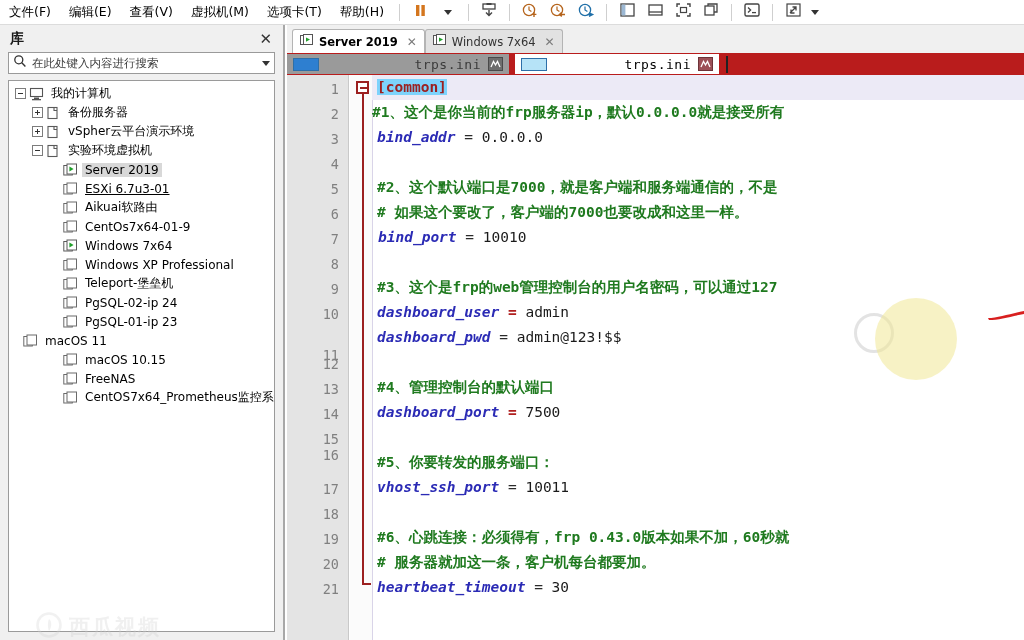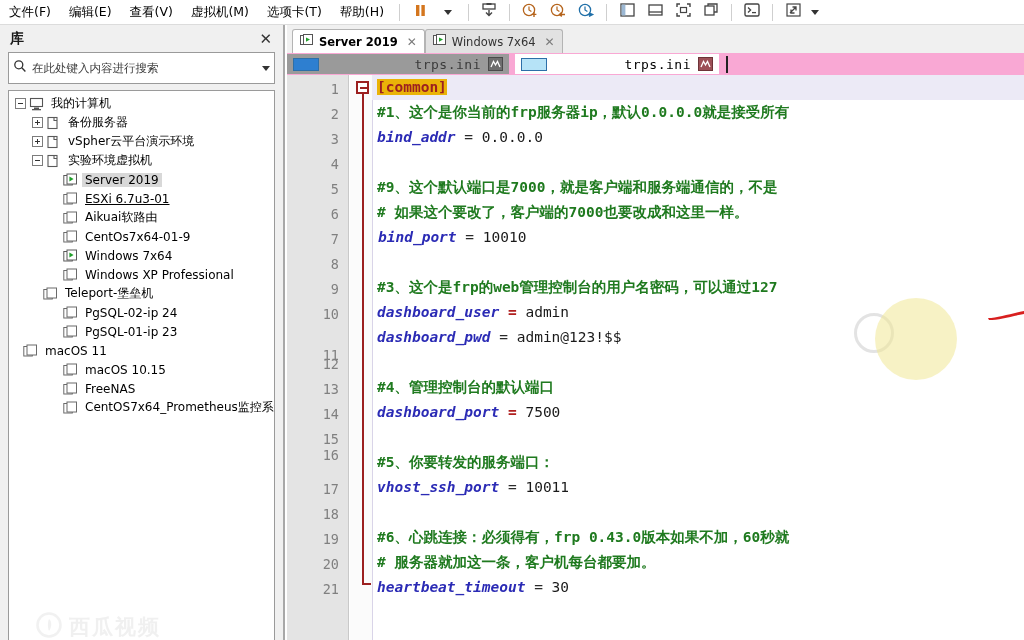--- a/index.html
+++ b/index.html
@@ -49,21 +49,21 @@
   }
   #lib-title {
     font-size: 14px; font-weight: bold; color: #1a1a1a;
     font-family: "DejaVu Sans", sans-serif; flex: 1;
   }
   #lib-close {
     font-size: 15px; color: #333; cursor: default;
     padding: 0 3px; line-height: 1;
   }
   #lib-search {
-    margin: 0 8px 6px 8px; height: 32px;
+    margin: 0 8px 6px 8px; height: 22px;
     background: #ffffff; border: 1px solid #9a9a9a;
     display: flex; align-items: center; padding: 0 4px;
   }
   #search-input-text {
     flex: 1; font-size: 11.5px; color: #3a3a3a; padding-left: 5px;
     font-family: "DejaVu Sans", sans-serif;
   }
   #lib-tree {
     margin: 0 8px 0 8px;
     background: #ffffff; border: 1px solid #9a9a9a;
@@ -110,21 +110,21 @@
     border: 1px solid #b4b4b4; border-bottom: none;
     background: #e2e2e2; font-size: 11.5px; color: #333;
     font-family: "DejaVu Sans", sans-serif;
     border-radius: 3px 3px 0 0;
   }
   .vtab.active { background: #ffffff; color: #000; font-weight: bold; }
   .vtab .x { color: #7a7a7a; font-size: 12px; padding-left: 4px; }
 
   
   #guestband {
-    position: relative; height: 22px; background: #f9a8d4;
+    position: relative; height: 22px; background: #b91c1c;
     display: flex; align-items: center;
   }
   .winbar {
     display: flex; align-items: center; height: 20px;
     font-family: "DejaVu Sans Mono", monospace; font-size: 13px;
     letter-spacing: .5px;
   }
   .winbar .swatch { width: 26px; height: 13px; margin: 0 6px; border: 1px solid #2d6fa8; }
   .winbar .np { width: 15px; height: 14px; margin-left: 7px; }
 
@@ -149,21 +149,21 @@
   }
   #code {
     position: absolute; left: 85px; top: 0; right: 0; height: 565px;
   }
   .crow {
     height: 25px; line-height: 25px; white-space: nowrap;
     font-family: "DejaVu Sans Mono", monospace; font-size: 14.5px;
   }
   .crow.first { background: #eceaf6; }
   .cm { color: #1f7a1f; font-weight: bold; }       
-  .sec { color: #9c2020; font-weight: bold; background:#eab308;}
+  .sec { color: #9c2020; font-weight: bold; background:#7dd3fc;}
   .key { color: #2b2bb5; font-style: italic; font-weight: bold; } 
   .eq  { color: #2b2b2b; }
   .eqr { color: #b02020; font-weight: bold; }
   .val { color: #1a1a1a; }
 
   
   #foldbox {
     position: absolute; left: 6px; top: 6px;
     width: 13px; height: 13px;
     border: 2px solid #9c2020; background: #fff;
@@ -434,21 +434,21 @@
         <span class="lbl">Windows 7x64</span>
       </div>
       <div class="tnode" style="padding-left: 40px;">
         <span class="expander blank"></span>
         <span class="ico"><svg width="15" height="14" viewBox="0 0 15 14">
             <rect x="0.8" y="2.5" width="8.5" height="9.5" fill="#fff" stroke="#6a6a6a" stroke-width="1"></rect>
             <rect x="4" y="1" width="9.5" height="10" fill="#fff" stroke="#6a6a6a" stroke-width="1"></rect>
           </svg></span>
         <span class="lbl">Windows XP Professional</span>
       </div>
-      <div class="tnode" style="padding-left: 20px;">
+      <div class="tnode" style="padding-left: 40px;">
         <span class="expander blank"></span>
         <span class="ico"><svg width="15" height="14" viewBox="0 0 15 14">
             <rect x="0.8" y="2.5" width="8.5" height="9.5" fill="#fff" stroke="#6a6a6a" stroke-width="1"></rect>
             <rect x="4" y="1" width="9.5" height="10" fill="#fff" stroke="#6a6a6a" stroke-width="1"></rect>
           </svg></span>
         <span class="lbl">Teleport-堡垒机</span>
       </div>
       <div class="tnode" style="padding-left: 40px;">
         <span class="expander blank"></span>
         <span class="ico"><svg width="15" height="14" viewBox="0 0 15 14">
@@ -581,24 +581,24 @@
       <div class="lnum" style="top: 502px;">21</div>
     </div>
   <div id="foldcol">
     <div id="foldbox"></div>
     <div id="foldline"></div>
     <div id="foldfoot"></div>
   </div>
   <div id="vedge"></div>
   <div id="code">
       <div class="crow first" style="padding-left: 5px;"><span class="sec">[common]</span></div>
-      <div class="crow" style="padding-left: 5px;"><span class="cm">#1、这个是你当前的frp服务器ip，默认0.0.0.0就是接受所有</span></div>
+      <div class="crow" style=""><span class="cm">#1、这个是你当前的frp服务器ip，默认0.0.0.0就是接受所有</span></div>
       <div class="crow" style="padding-left: 5px;"><span class="key">bind_addr</span> <span class="eq">=</span> <span class="val">0.0.0.0</span></div>
       <div class="crow" style="padding-left: 5px;"><span>&nbsp;</span></div>
-      <div class="crow" style="padding-left: 5px;"><span class="cm">#9、这个默认端口是7000，就是客户端和服务端通信的，不是</span></div>
+      <div class="crow" style="padding-left: 5px;"><span class="cm">#2、这个默认端口是7000，就是客户端和服务端通信的，不是</span></div>
       <div class="crow" style="padding-left: 5px;"><span class="cm"># 如果这个要改了，客户端的7000也要改成和这里一样。</span></div>
       <div class="crow" style="padding-left: 6px;"><span class="key">bind_port</span> <span class="eq">=</span> <span class="val">10010</span></div>
       <div class="crow" style="padding-left: 5px;"><span>&nbsp;</span></div>
       <div class="crow" style="padding-left: 5px;"><span class="cm">#3、这个是frp的web管理控制台的用户名密码，可以通过127</span></div>
       <div class="crow" style="padding-left: 5px;"><span class="key">dashboard_user</span> <span class="eqr">=</span> <span class="val">admin</span></div>
       <div class="crow" style="padding-left: 5px;"><span class="key">dashboard_pwd</span> <span class="eq">=</span> <span class="val">admin@123!$$</span></div>
       <div class="crow" style="padding-left: 5px;"><span>&nbsp;</span></div>
       <div class="crow" style="padding-left: 5px;"><span class="cm">#4、管理控制台的默认端口</span></div>
       <div class="crow" style="padding-left: 5px;"><span class="key">dashboard_port</span> <span class="eqr">=</span> <span class="val">7500</span></div>
       <div class="crow" style="padding-left: 5px;"><span>&nbsp;</span></div>

